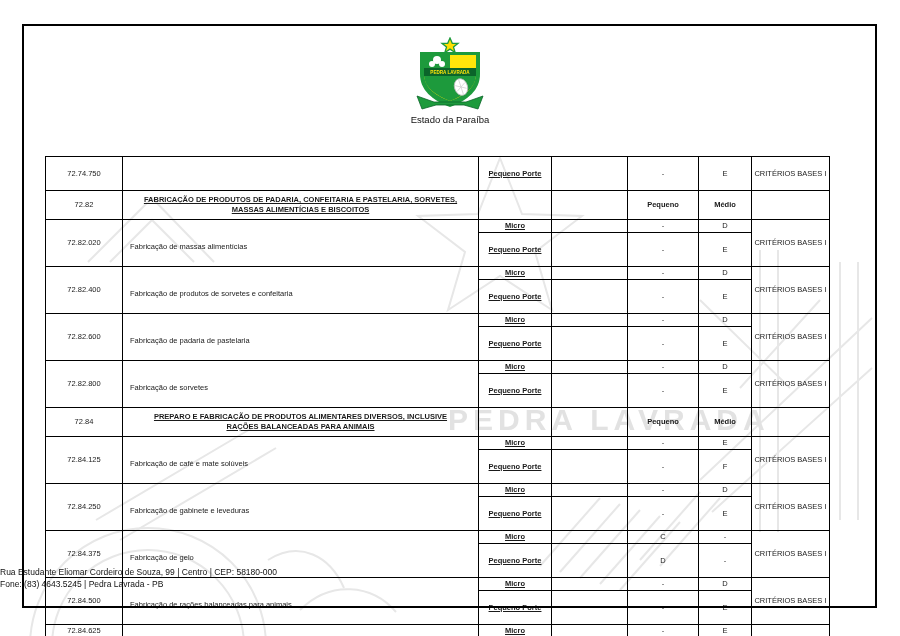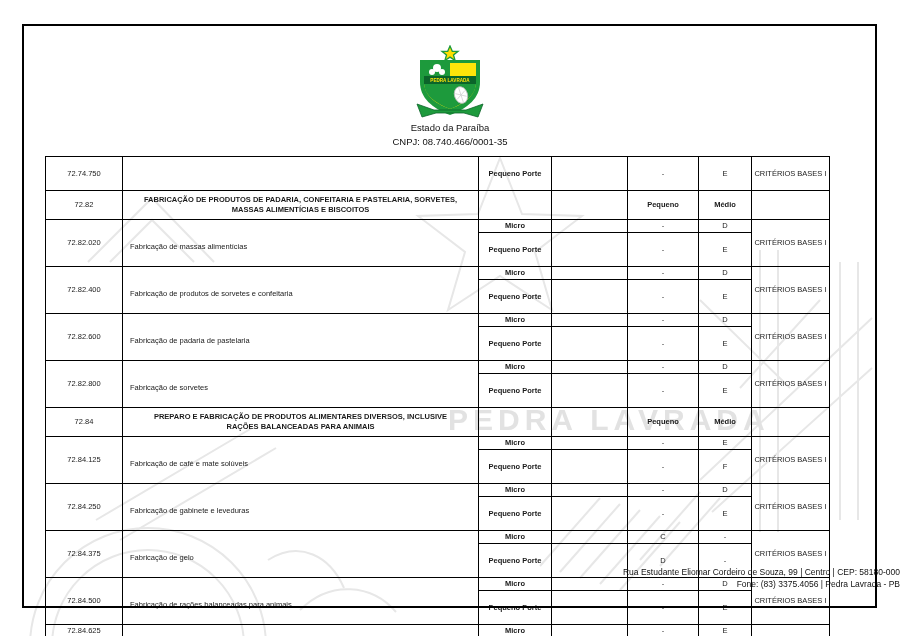--- a/index.html
+++ b/index.html
@@ -9,44 +9,44 @@
   }
   
   .frame {
     position:absolute; left:22px; top:24px; width:855px; height:584px;
     border:2.5px solid #000; box-sizing:border-box; z-index:5; pointer-events:none;
   }
   
   .watermark { position:absolute; left:0; top:0; z-index:1; }
 
   
-  .header { position:absolute; left:0; top:45px; width:900px; text-align:center; z-index:2; }
+  .header { position:absolute; left:0; top:37px; width:900px; text-align:center; z-index:2; }
   .logo { display:block; margin:0 auto; }
   .org-line { font-size:9.5px; line-height:14px; color:#111; }
 
   
   .doc-table {
     position:absolute; left:45px; top:156px; width:784px; z-index:2;
     border-collapse:collapse; table-layout:fixed; background:transparent;
   }
   .doc-table td {
     border:1px solid #000; padding:0 2px; text-align:center; vertical-align:middle;
     font-size:7.5px; line-height:1.3; color:#1a1a1a; overflow:hidden;
   }
   .doc-table td.desc { text-align:left; padding:8px 4px 0 7px; }
-  .doc-table tr.section-row td.desc { text-align:center; font-weight:bold; padding:1px 17px; }
-  .doc-table td.porte { font-weight:bold; }
+  .doc-table tr.section-row td.desc { text-align:center; font-weight:bold; padding:1px 17px;text-decoration:underline; }
+  .doc-table td.porte { font-weight:bold;text-decoration:underline; }
   .doc-table tr.section-row td.v1, .doc-table tr.section-row td.v2 { font-weight:bold; }
   tr.sub-micro { height:13px; }
   tr.sub-pp { height:34px; }
   tr.section-row { height:29px; }
   tr.last-row { height:13px; }
 
   
-  .footer { position:absolute; left:0; top:567px; width:900px; text-align:right; z-index:2; }
+  .footer { position:absolute; left:0; top:567px; width:900px; text-align:left; z-index:2; }
   .footer-line { font-size:8.5px; line-height:11.5px; color:#111; }
 </style>
 </head>
 <body>
 
 <div class="page">
 
   <svg class="watermark" width="900" height="636" viewBox="0 0 900 636">
     <g stroke="#e7e7e7" stroke-width="2" fill="none">
 
@@ -90,21 +90,20 @@
       <rect x="12" y="31" width="52" height="8" fill="#0b642a"></rect>
       <text x="38" y="37" text-anchor="middle" font-family="Liberation Sans, sans-serif" font-size="4.6" font-weight="bold" fill="#ffe50a">PEDRA LAVRADA</text>
       <path d="M12,39 H64 C63,51 53,58 38,64 C23,58 13,51 12,39 Z" fill="#1d9a3c"></path>
       <g transform="rotate(-18 49 50)">
         <ellipse cx="49" cy="50" rx="6.5" ry="8.5" fill="#ffffff" stroke="#b9b9b9" stroke-width="0.8"></ellipse>
         <path d="M44,47 L54,53 M44,53 L54,47 M49,42 L49,58" stroke="#cfcfcf" stroke-width="0.7" fill="none"></path>
       </g>
       <path d="M5,59 L22,65 H54 L71,59 L66,72 L52,68 H24 L10,72 Z" fill="#1d9a3c" stroke="#0b642a" stroke-width="0.8"></path>
     </svg>
     <div class="org-line">Estado da Paraíba</div>
-    <div class="org-line">CNPJ: 08.740.466/0001-35</div>
   </div>
 
   <table class="doc-table">
     <colgroup>
       <col style="width:77px">
         <col style="width:356px">
         <col style="width:73px">
       <col style="width:76px">
         <col style="width:71px">
         <col style="width:53px">
@@ -265,16 +264,16 @@
           <td class="blank"></td>
           <td class="v1">-</td>
           <td class="v2">E</td>
           <td class="crit"></td>
         </tr>
       </tbody>
   </table>
 
   <div class="footer">
     <div class="footer-line">Rua Estudante Eliomar Cordeiro de Souza, 99 | Centro | CEP: 58180-000</div>
-    <div class="footer-line">Fone: (83) 3375.4056 | Pedra Lavrada - PB</div>
+    <div class="footer-line">Fone: (83) 4643.5245 | Pedra Lavrada - PB</div>
   </div>
 
 </div>
 
 </body></html>

